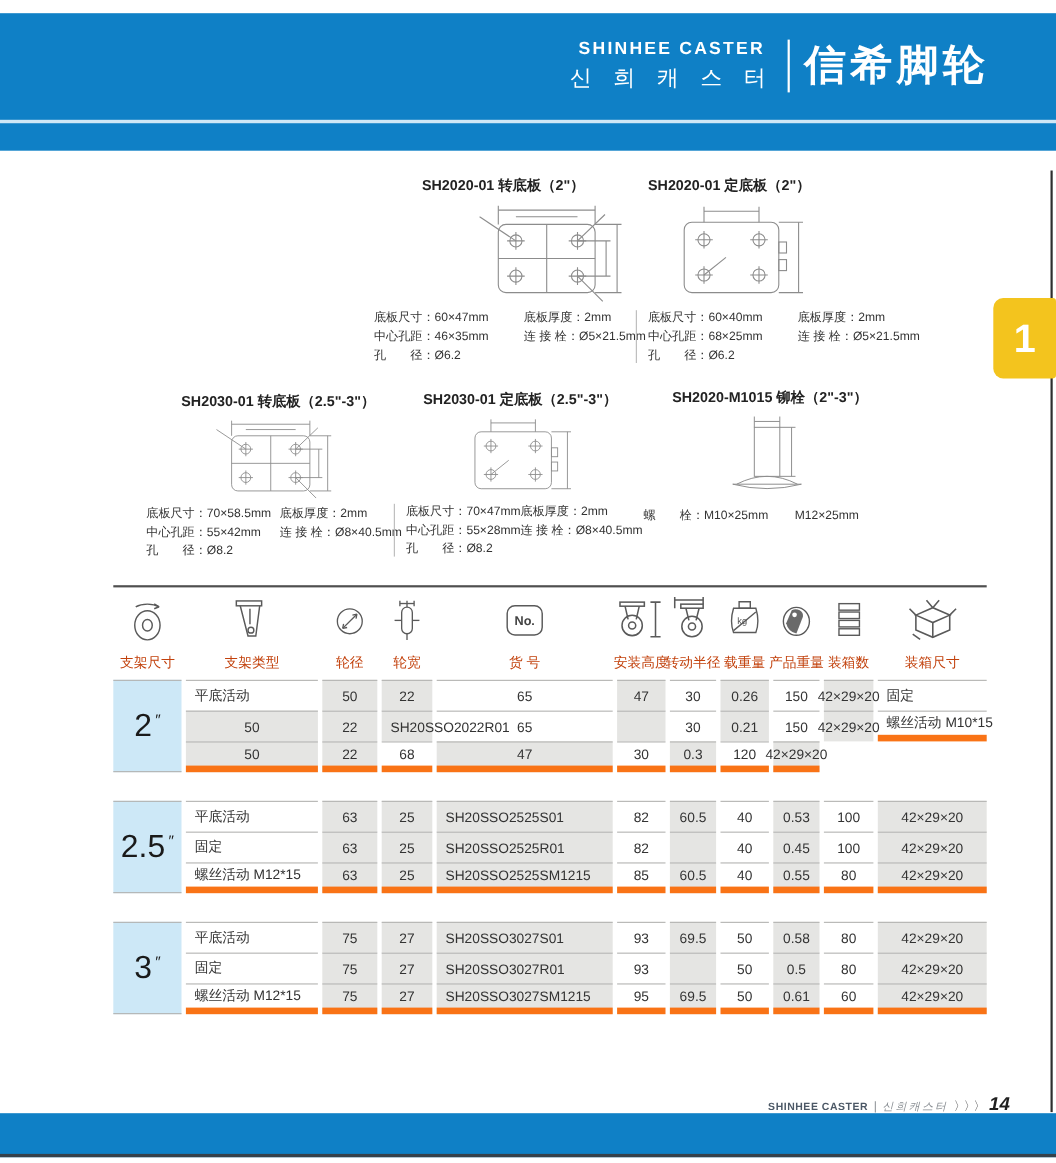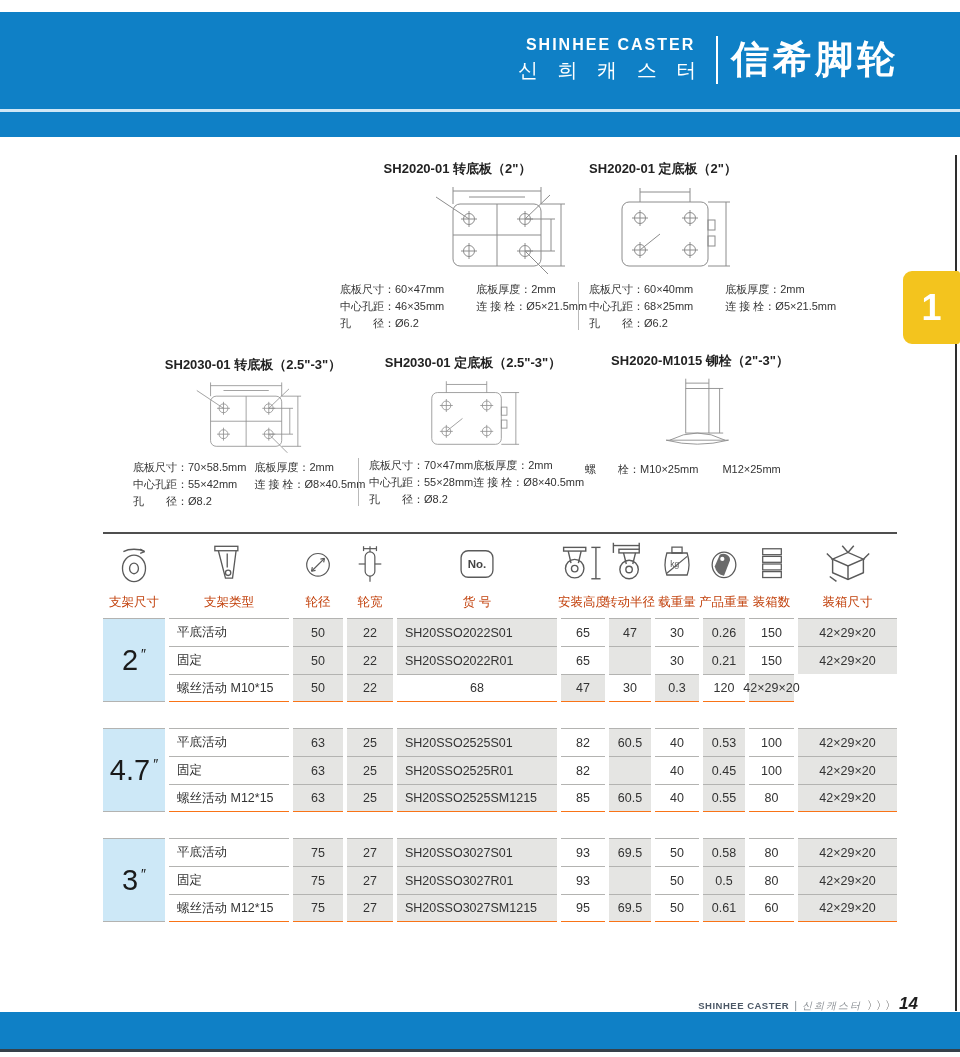--- a/index.html
+++ b/index.html
@@ -38,21 +38,21 @@
   .spec-table{position:absolute;left:103px;top:532px;width:794px;border-top:2px solid #4f4f4f;}
   .grid{display:grid;grid-template-columns:62px 120px 50px 46px 160px 44px 42px 44px 42px 45px 99px;column-gap:4px;}
   .thead{padding:5px 0 5px;}
   .th{display:flex;flex-direction:column;align-items:center;justify-content:flex-end;gap:5px;}
   .th .lbl{font-size:12.5px;color:#c2410c;white-space:nowrap;}
   .hicon{stroke:#5a5a5a;stroke-width:1.5;fill:none;}
   .group{margin-top:2px;}
   .group + .group{margin-top:26px;}
   .cell{height:28px;display:flex;align-items:center;justify-content:center;
         font-size:12.5px;color:#333;border-top:1px solid #b3b3b1;white-space:nowrap;box-sizing:border-box;}
-  .last{border-bottom:1px solid #f97316;}
+  .last{border-bottom:6px solid #f97316;}
   .gray{background:#e5e5e3;}
   .leftal{justify-content:flex-start;padding-left:8px;}
   .size-cell{grid-column:1;grid-row:1/4;background:#cde8f7;display:flex;align-items:center;justify-content:center;
              border-top:1px solid #b3b3b1;border-bottom:1px solid #b3b3b1;color:#1a1a1a;}
   .size-val{font-size:29px;}
   .size-unit{font-size:14px;margin-left:3px;margin-top:-13px;}
 
   
   .footer{position:absolute;right:42px;top:994px;display:flex;align-items:baseline;gap:5px;white-space:nowrap;}
   .f-en{font-size:9.5px;font-weight:bold;letter-spacing:.5px;color:#4c5866;}
@@ -381,21 +381,20 @@
   </div>
 
   <div class="grid group">
     <div class="size-cell">
       <span class="size-val">2</span>
       <span class="size-unit">″</span>
     </div>
     <div class="cell leftal">平底活动</div>
     <div class="cell gray">50</div>
     <div class="cell gray">22</div>
-    <div class="cell gray leftal">SH20SSO2022S01</div>
     <div class="cell">65</div>
     <div class="cell gray">47</div>
     <div class="cell">30</div>
     <div class="cell gray">0.26</div>
     <div class="cell">150</div>
     <div class="cell gray">42×29×20</div>
 
     <div class="cell leftal">固定</div>
     <div class="cell gray">50</div>
     <div class="cell gray">22</div>
@@ -413,21 +412,21 @@
     <div class="cell last">68</div>
     <div class="cell gray last">47</div>
     <div class="cell last">30</div>
     <div class="cell gray last">0.3</div>
     <div class="cell last">120</div>
     <div class="cell gray last">42×29×20</div>
   </div>
 
   <div class="grid group">
     <div class="size-cell">
-      <span class="size-val">4.7</span>
+      <span class="size-val">2.5</span>
       <span class="size-unit">″</span>
     </div>
     <div class="cell leftal">平底活动</div>
     <div class="cell gray">63</div>
     <div class="cell gray">25</div>
     <div class="cell gray leftal">SH20SSO2525S01</div>
     <div class="cell">82</div>
     <div class="cell gray">60.5</div>
     <div class="cell">40</div>
     <div class="cell gray">0.53</div>

